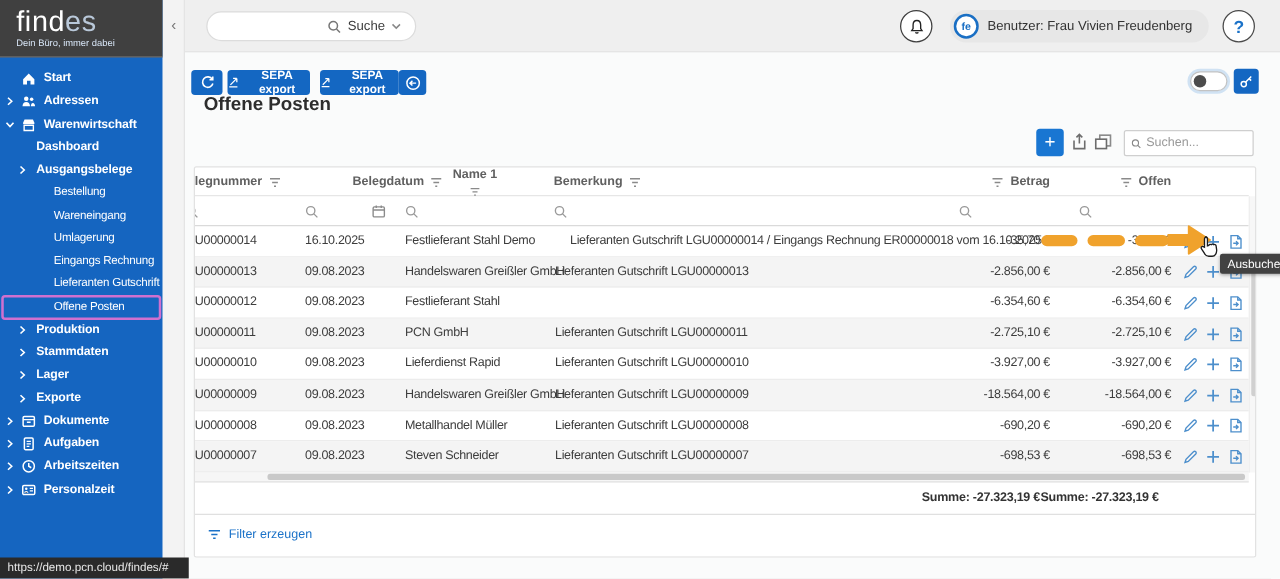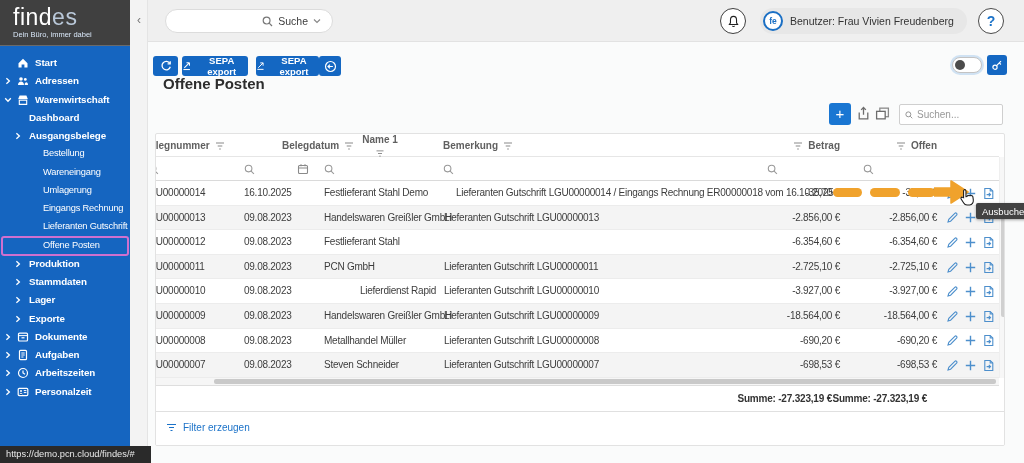--- a/index.html
+++ b/index.html
@@ -485,21 +485,21 @@
               <svg width="13" height="13" viewBox="0 0 13 13">
                 <path d="M2.8 1.5h5.4L10.8 4v7.5H2.8z" fill="none" stroke="#4d8fcc" stroke-width="1.1"></path>
                 <path d="M8.2 1.5V4h2.6" fill="none" stroke="#4d8fcc" stroke-width="1.1"></path>
                 <path d="M4.6 7.6h3.6M6.8 5.9 8.5 7.6 6.8 9.3" fill="none" stroke="#4d8fcc" stroke-width="1.1"></path>
               </svg>
             </div>
           </div>
           <div class="trow" style="top: 145.4px;">
             <div class="tcell clip" style="left: 0px; width: 81px; padding-left: 0px;"><span style="margin-left: -13px; display: inline-block;">LGU00000010</span></div>
             <div class="tcell" style="left: 81px; width: 80px; padding-left: 7px;"><span style="display: inline-block;">09.08.2023</span></div>
-            <div class="tcell" style="left: 161px; width: 119px; padding-left: 7px; text-align: right;"><span style="display: inline-block;">Lieferdienst Rapid</span></div>
+            <div class="tcell" style="left: 161px; width: 119px; padding-left: 7px;"><span style="display: inline-block;">Lieferdienst Rapid</span></div>
             <div class="tcell" style="left: 280px; width: 327px; padding-left: 8px;"><span style="display: inline-block;">Lieferanten Gutschrift LGU00000010</span></div>
             <div class="tcell right" style="left: 607px; width: 96px; padding-left: 7px; padding-right: 19px;"><span style="display: inline-block;">-3.927,00 €</span></div>
             <div class="tcell right" style="left: 703px; width: 82px; padding-left: 7px; padding-right: 4px;"><span style="display: inline-block;">-3.927,00 €</span></div>
             <div class="tcell acts" style="left: 785px; width: 58px;">
               <svg width="13" height="13" viewBox="0 0 13 13">
                 <path d="M2 11 2.8 8.4 8.8 2.4c.5-.5 1.3-.5 1.8 0s.5 1.3 0 1.8L4.6 10.2 2 11z" fill="none" stroke="#4d8fcc" stroke-width="1.1"></path>
               </svg>
               <svg width="13" height="13" viewBox="0 0 13 13">
                 <path d="M6.5 1.8v9.4M1.8 6.5h9.4" stroke="#4d8fcc" stroke-width="1.4"></path>
               </svg>

